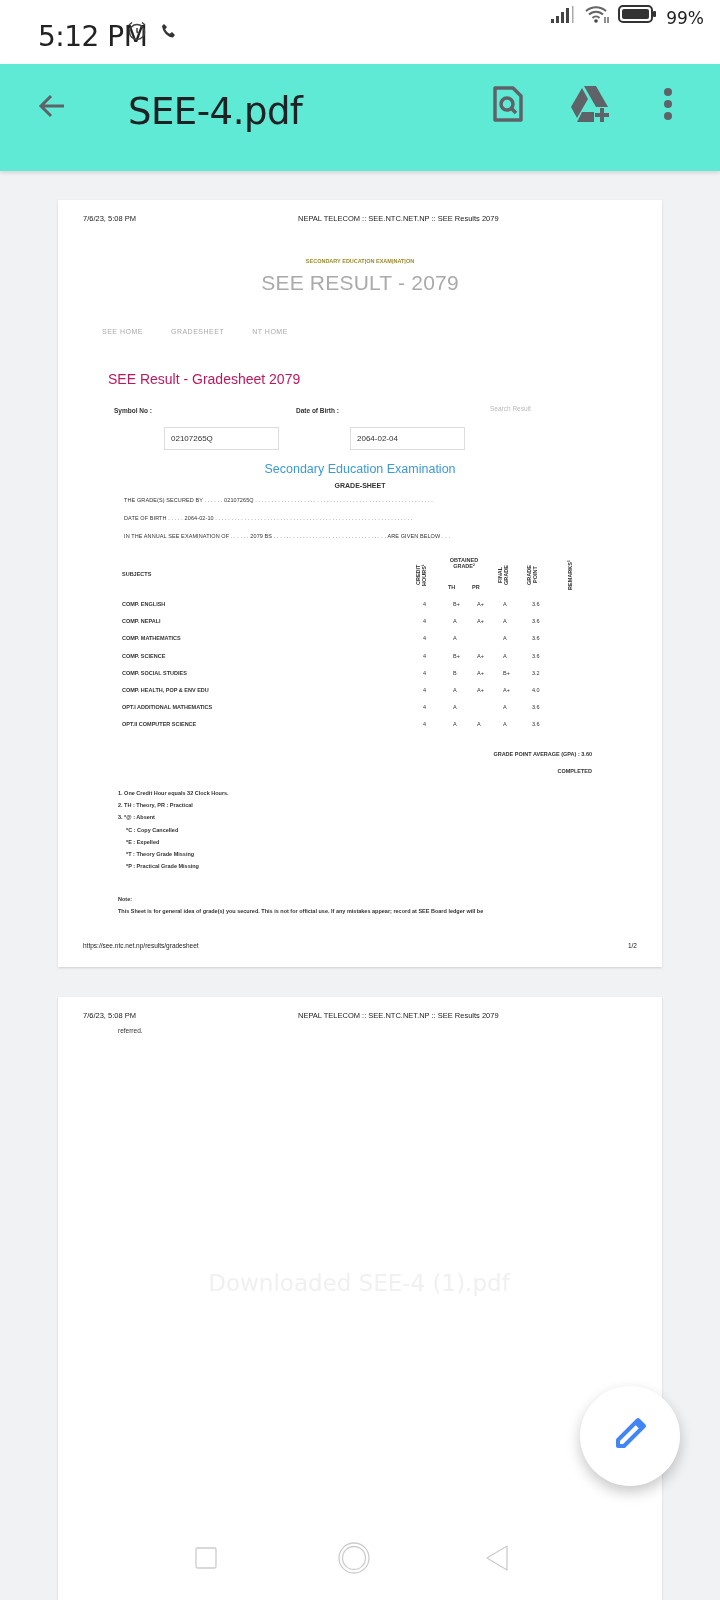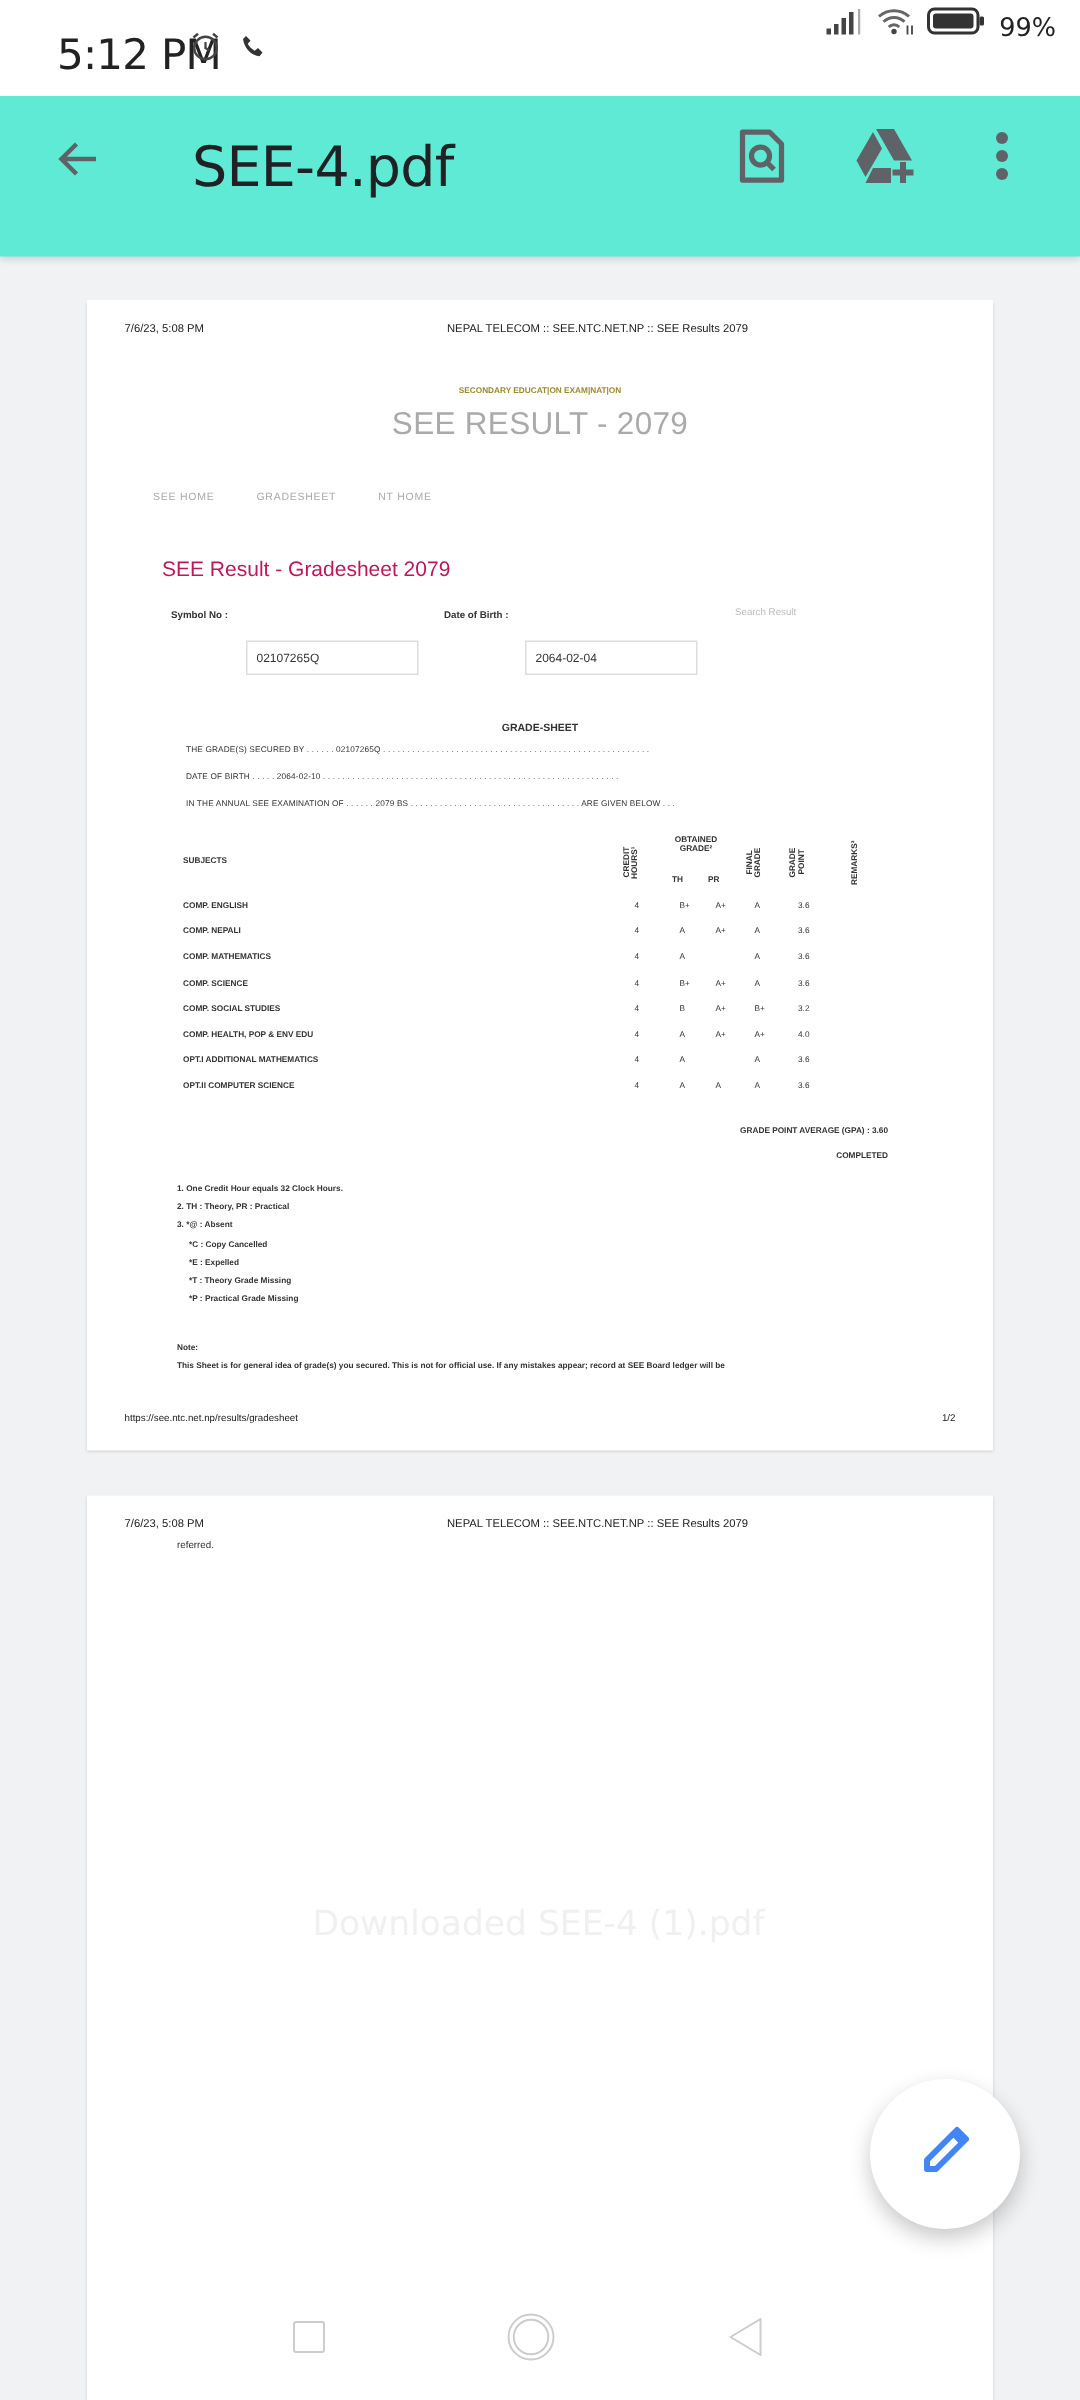--- a/index.html
+++ b/index.html
@@ -154,20 +154,21 @@
       <span>SEE HOME</span>
       <span>GRADESHEET</span>
       <span>NT HOME</span>
     </div>
     <div class="gs-title">SEE Result - Gradesheet 2079</div>
     <span class="form-label" style="left:56px">Symbol No :</span>
     <div class="form-input" style="left:106px">02107265Q</div>
     <span class="form-label" style="left:238px">Date of Birth :</span>
     <div class="form-input" style="left:292px">2064-02-04</div>
     <span class="search-result">Search Result</span>
+    <div class="see-exam">Secondary Education Examination</div>
     <div class="grade-sheet">GRADE-SHEET</div>
     <div class="info-line" style="top:297px">THE GRADE(S) SECURED BY . . . . . . 02107265Q . . . . . . . . . . . . . . . . . . . . . . . . . . . . . . . . . . . . . . . . . . . . . . . . . . . . . . .</div>
     <div class="info-line" style="top:315px">DATE OF BIRTH . . . . . 2064-02-10 . . . . . . . . . . . . . . . . . . . . . . . . . . . . . . . . . . . . . . . . . . . . . . . . . . . . . . . . . . . . .</div>
     <div class="info-line" style="top:333px">IN THE ANNUAL SEE EXAMINATION OF . . . . . . 2079 BS . . . . . . . . . . . . . . . . . . . . . . . . . . . . . . . . . . . ARE GIVEN BELOW . . .</div>
 
     <span class="th" style="left:64px; top:371px">SUBJECTS</span>
     <span class="th vert" style="left:358px; top:356px; height:38px; width:14px">CREDIT HOURS¹</span>
     <span class="th" style="left:388px; top:357px; width:36px">OBTAINED GRADE²</span>
     <span class="th" style="left:390px; top:384px">TH</span>
     <span class="th" style="left:414px; top:384px">PR</span>

